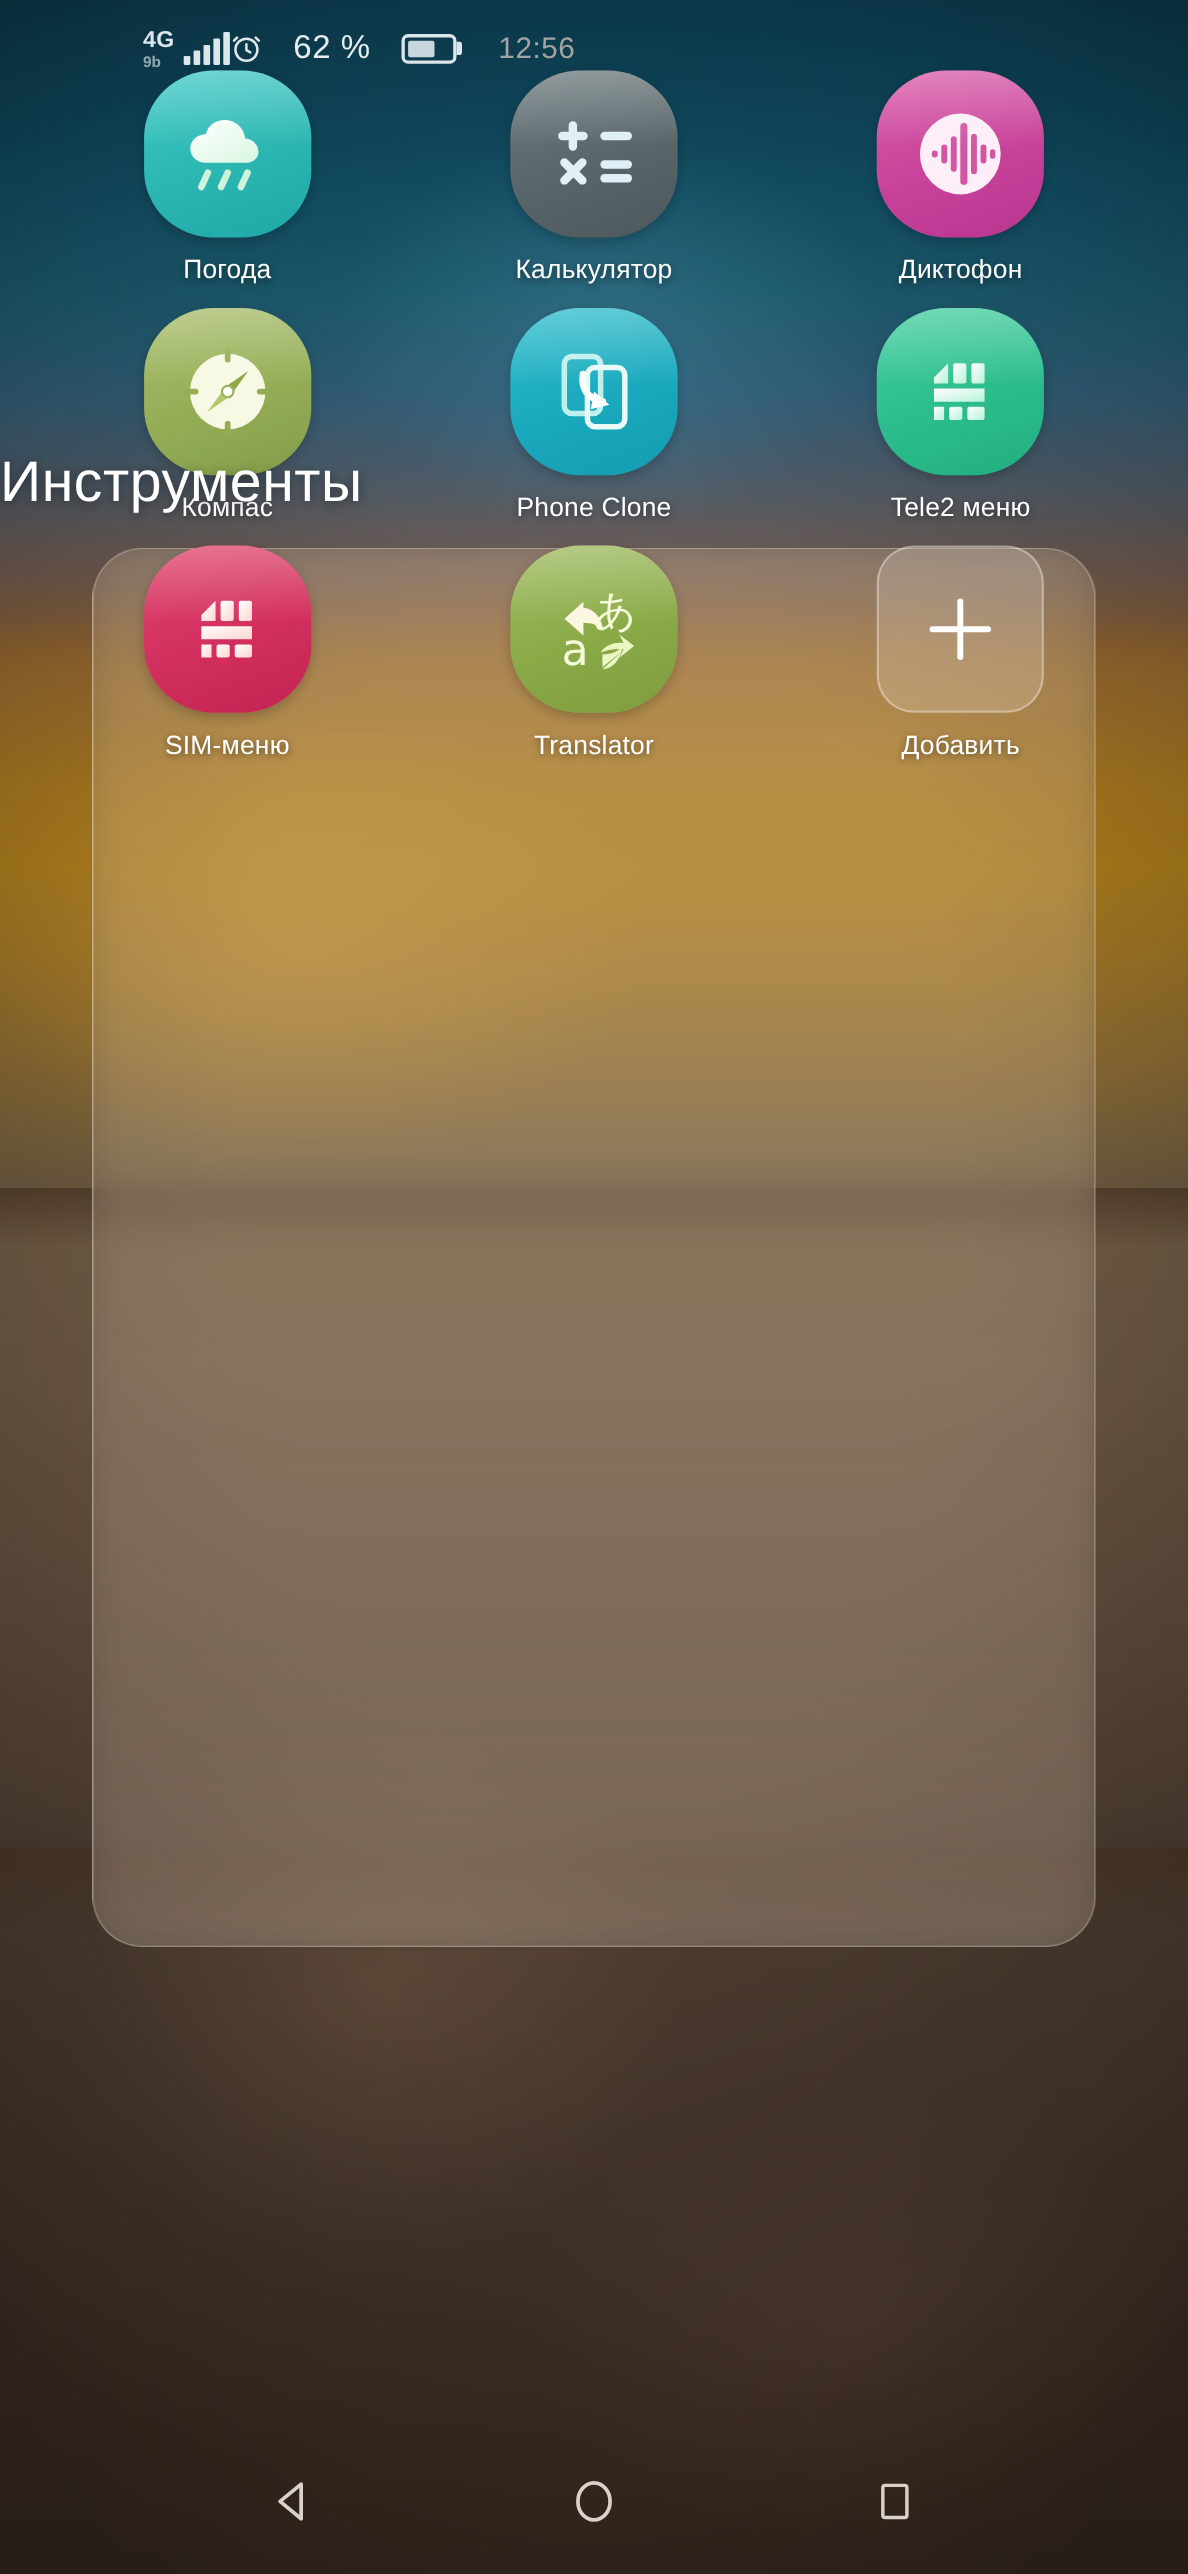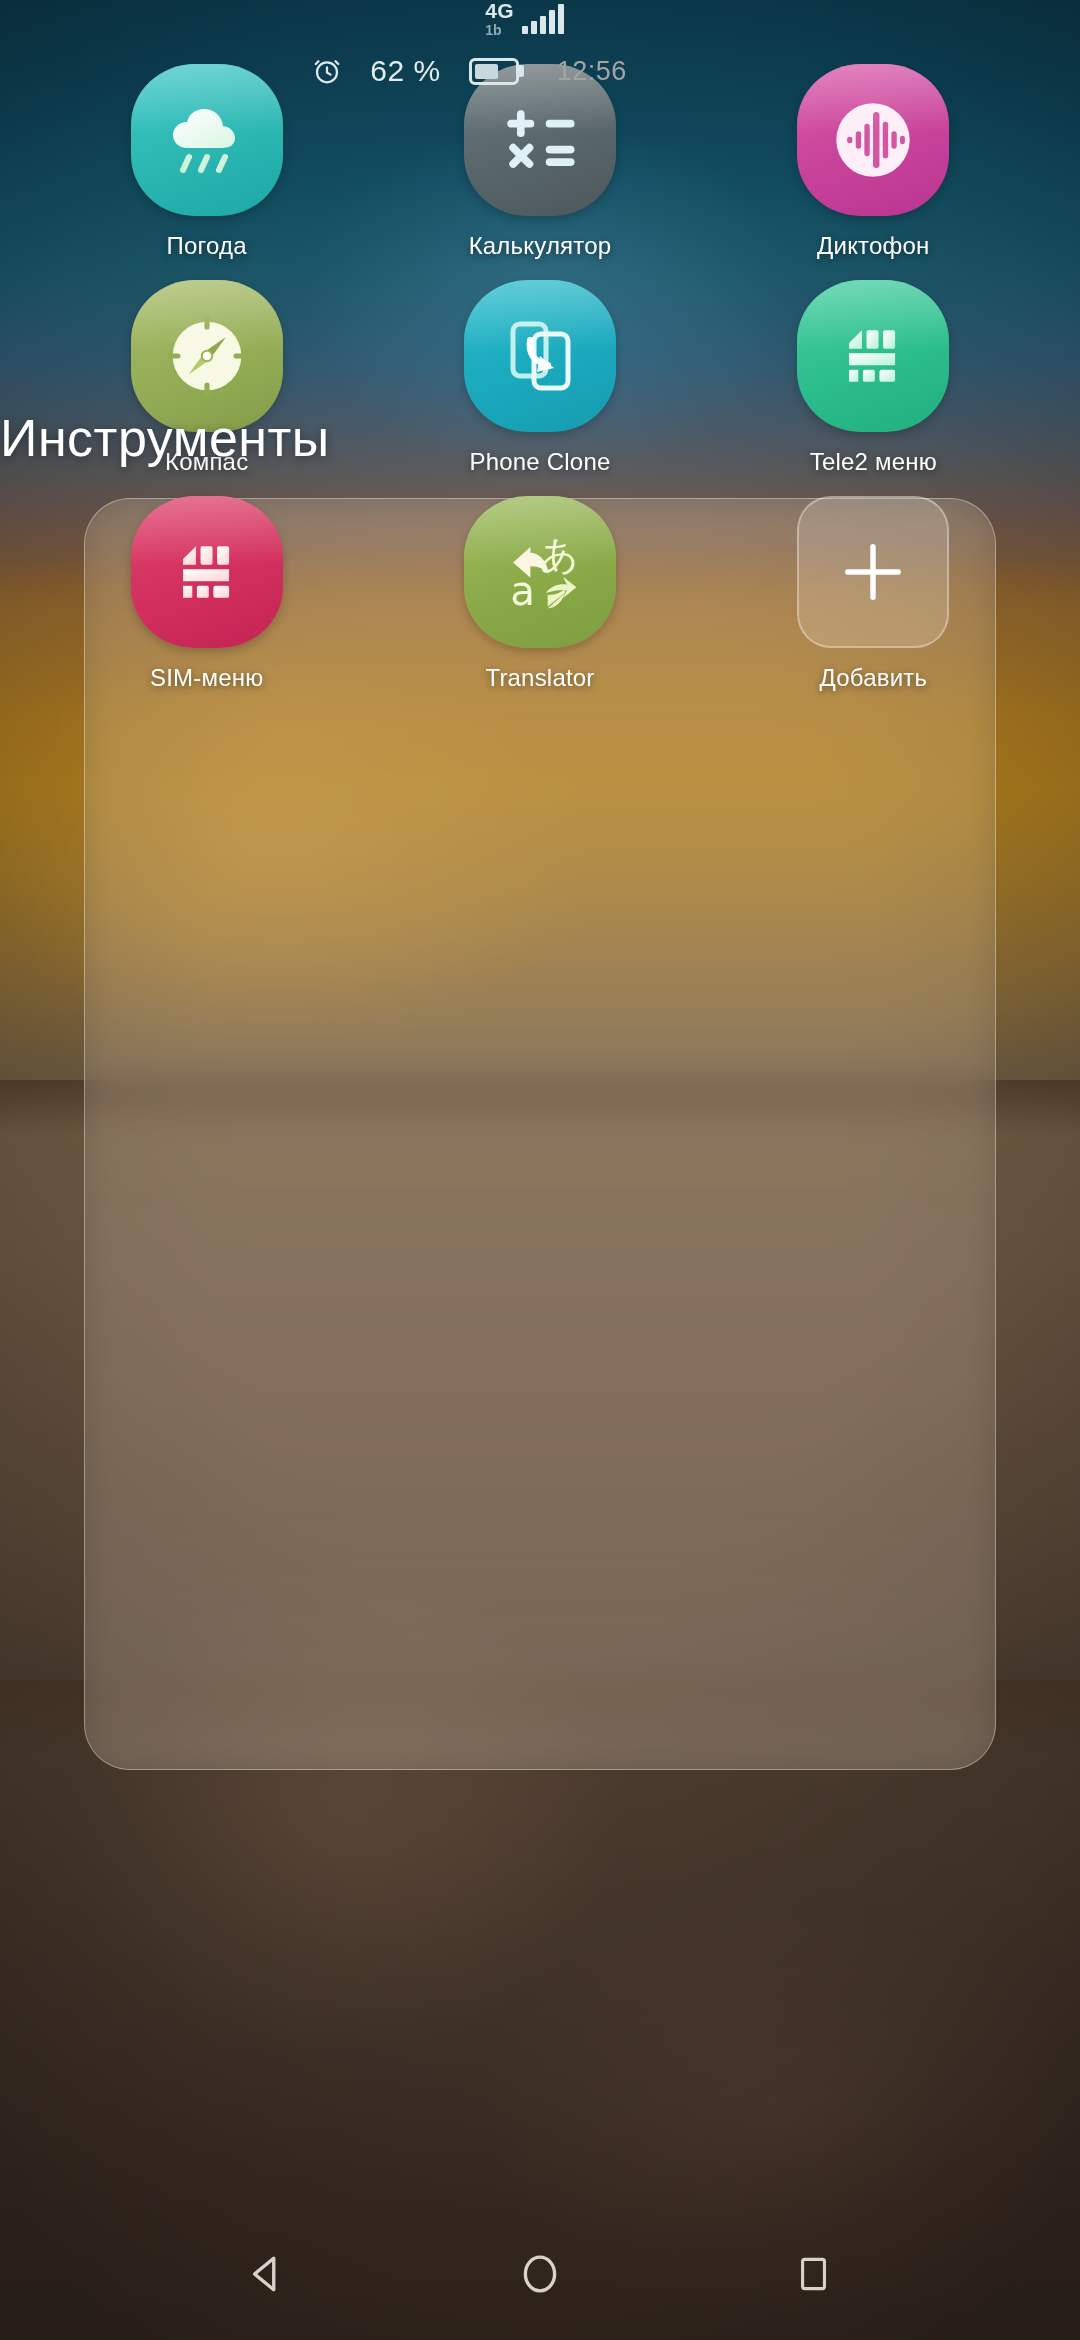--- a/index.html
+++ b/index.html
@@ -56,22 +56,22 @@
   }
   .wp-vignette {
     position:absolute; inset:0;
     background:radial-gradient(ellipse 78% 62% at 50% 46%,
       rgba(0,0,0,0) 40%, rgba(0,0,0,.18) 78%, rgba(0,0,0,.34) 100%);
   }
 
   
   #status-bar {
     position:absolute; top:0; left:0; width:953px; height:88px;
-    display:flex; align-items:center; justify-content:space-between;
-    padding:0 34px; color:#e6edf0; z-index:40;flex-direction:column;
+    display:flex; align-items:center; 
+    padding:0 34px; color:#e6edf0; z-index:40;
   }
   .sb-left, .sb-right { display:flex; align-items:center; }
   .sb-left { gap:6px; margin-left:96px; }
   .sb-right { gap:28px; margin-right:14px; }
 
   .net-stack { display:flex; flex-direction:column; align-items:flex-start; line-height:1; }
   .net-gen { font-size:21px; font-weight:bold; letter-spacing:.3px; color:#dce7eb; }
   .net-sub { font-size:14px; font-weight:bold; color:#93a8b2; margin-top:2px; }
   .sig-bars { display:flex; align-items:flex-end; gap:3px; height:30px; margin-left:2px; }
   .sig-bars i { display:block; width:6px; background:#dce7eb; border-radius:1px; }
@@ -182,21 +182,21 @@
   <div class="wp-layer wp-glowC"></div>
   <div class="wp-layer wp-glowD"></div>
   <div class="wp-vignette"></div>
 </div>
 
 <div id="status-bar">
 
   <div class="sb-left">
     <div class="net-stack">
       <span class="net-gen">4G</span>
-      <span class="net-sub">1b</span>
+      <span class="net-sub">9b</span>
     </div>
     <span class="sig-bars">
       <i></i>
         <i></i>
         <i></i>
         <i></i>
         <i></i>
     </span>
   </div>
 

